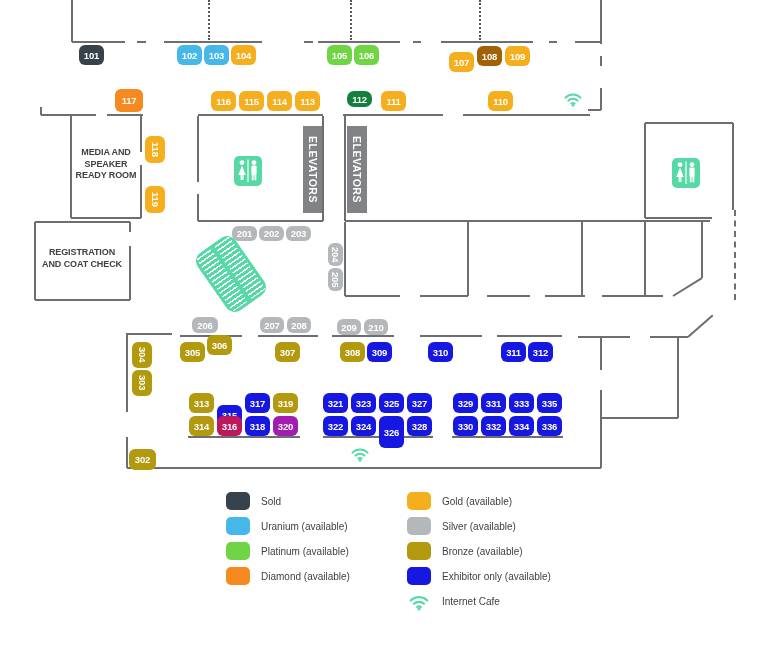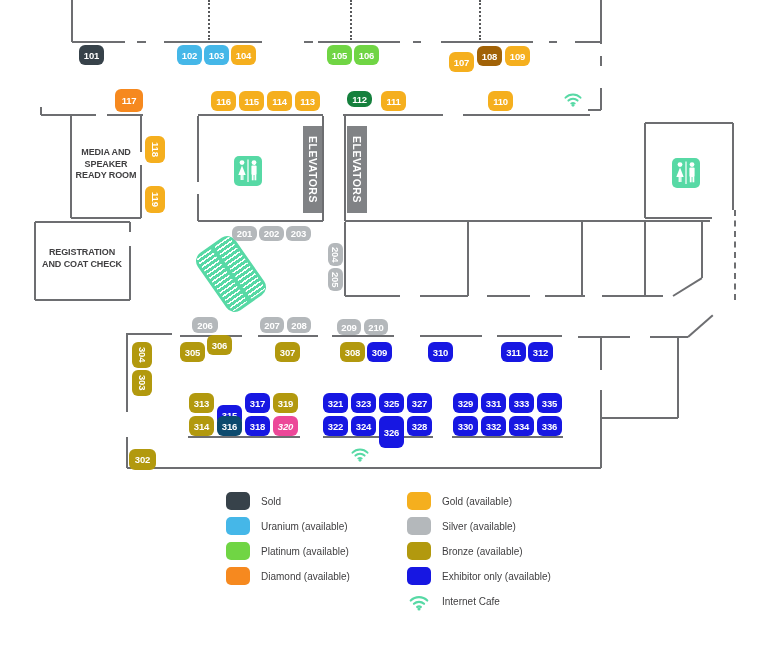--- a/index.html
+++ b/index.html
@@ -317,27 +317,27 @@
     </div>
     <div class="booth" style="left: 509px; top: 393px; width: 25px; height: 20px; background: rgb(23, 23, 226);">
       <span>333</span>
     </div>
     <div class="booth" style="left: 537px; top: 393px; width: 25px; height: 20px; background: rgb(23, 23, 226);">
       <span>335</span>
     </div>
     <div class="booth" style="left: 189px; top: 416px; width: 25px; height: 20px; background: rgb(178, 153, 14);">
       <span>314</span>
     </div>
-    <div class="booth" style="left: 217px; top: 416px; width: 25px; height: 20px; background: #0c4a6e;">
+    <div class="booth" style="left: 217px; top: 416px; width: 25px; height: 20px; background: #be185d;">
       <span>316</span>
     </div>
     <div class="booth" style="left: 245px; top: 416px; width: 25px; height: 20px; background: rgb(23, 23, 226);">
       <span>318</span>
     </div>
-    <div class="booth" style="left: 273px; top: 416px; width: 25px; height: 20px; background: #ec4899; font-style: italic;">
+    <div class="booth" style="left: 273px; top: 416px; width: 25px; height: 20px; background: #a21caf;">
       <span>320</span>
     </div>
     <div class="booth" style="left: 323px; top: 416px; width: 25px; height: 20px; background: rgb(23, 23, 226);">
       <span>322</span>
     </div>
     <div class="booth" style="left: 351px; top: 416px; width: 25px; height: 20px; background: rgb(23, 23, 226);">
       <span>324</span>
     </div>
     <div class="booth" style="left: 379px; top: 416px; width: 25px; height: 32px; background: rgb(23, 23, 226);">
       <span>326</span>

